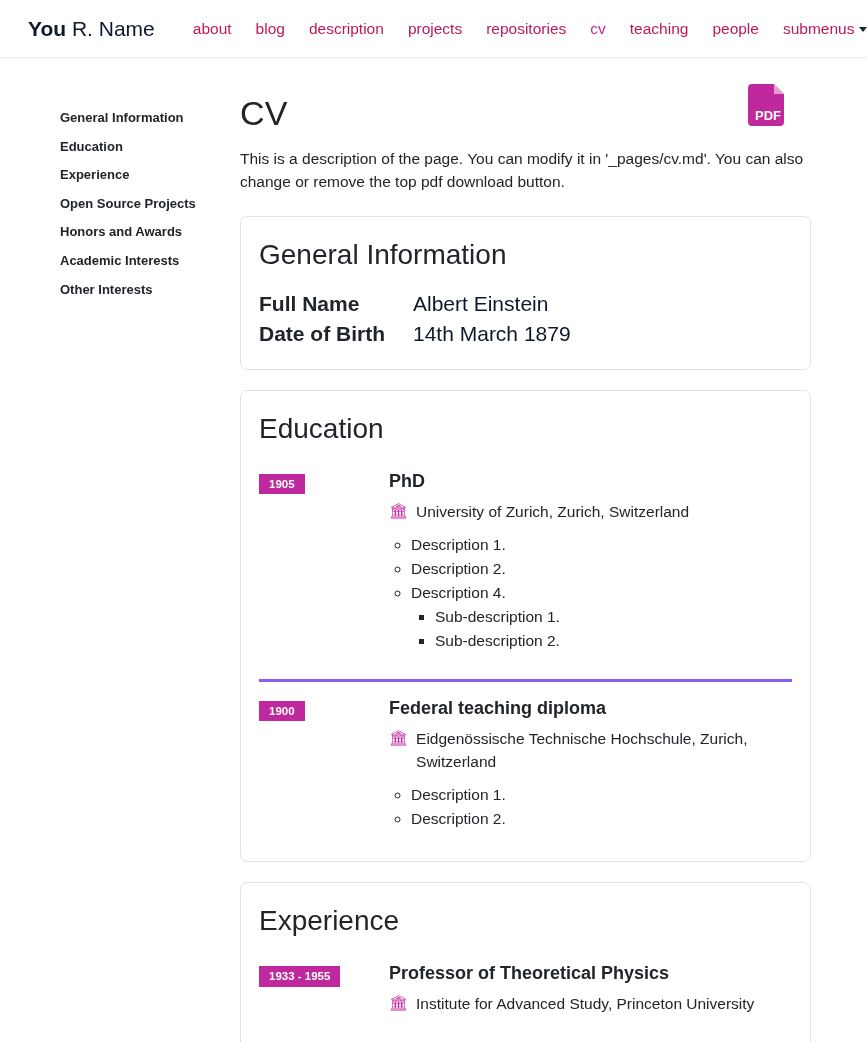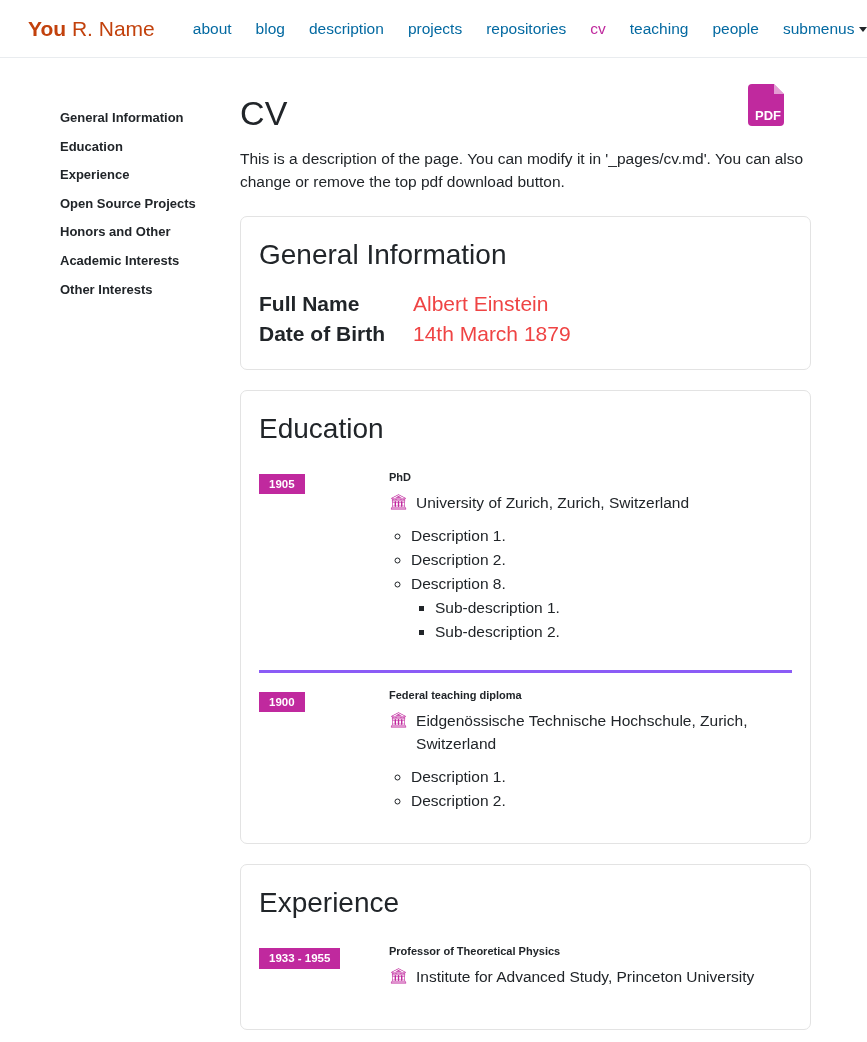--- a/index.html
+++ b/index.html
@@ -16,36 +16,36 @@
   .navbar {
     height: 58px;
     display: flex;
     align-items: center;
     padding: 0 28px;
     border-bottom: 1px solid #e9ecef;
     background: #fff;
   }
   .brand {
     font-size: 21px;
-    color: #c2410c;
+    color: #0f172a;
     margin-right: 26px;
     white-space: nowrap;
     text-decoration: none;
   }
   .brand b { font-weight: 700; }
   .brand span.rest { font-weight: 400; }
   .nav-links {
     display: flex;
     align-items: center;
     gap: 0px;
     flex: 1;
   }
   .nav-link {
     font-size: 15.5px;
-    color: #0369a1;
+    color: #be185d;
     text-decoration: none;
     padding: 6px 12px;
     white-space: nowrap;
   }
   .nav-link.active { color: #c0299e; }
   .nav-link.caret::after {
     content: "";
     display: inline-block;
     width: 0; height: 0;
     margin-left: 5px;
@@ -133,21 +133,21 @@
     padding: 3px 0;
     font-size: 21px;
     vertical-align: top;
   }
   .info-table td.k {
     font-weight: 700;
     color: #212529;
     padding-right: 28px;
     white-space: nowrap;
   }
-  .info-table td.v { color: #ef4444; }
+  .info-table td.v { color: #0f172a; }
 
   
   .entry {
     display: flex;
     padding: 8px 0 10px 0;
   }
   .entry + .entry {
     border-top: 3px solid #8b5cf6;
     padding-top: 16px;
     margin-top: 16px;
@@ -162,21 +162,21 @@
     color: #fff;
     font-size: 11.5px;
     font-weight: 700;
     border-radius: 0;
     padding: 3px 10px;
     line-height: 1.25;
     white-space: nowrap;
   }
   .entry-body { flex: 1; padding-right: 6px; }
   .entry-title {
-    font-size: 11px;
+    font-size: 18px;
     font-weight: 700;
     margin: 0 0 8px 0;
     color: #212529;
   }
   .entry-inst {
     font-size: 15.5px;
     color: #212529;
     margin: 0 0 10px 0;
     display: flex;
     gap: 8px;
@@ -218,21 +218,21 @@
 
 </div>
 
 <div class="page">
 
   <div class="sidebar">
     <a class="toc-item" href="#">General Information</a>
     <a class="toc-item" href="#">Education</a>
     <a class="toc-item" href="#">Experience</a>
     <a class="toc-item" href="#">Open Source Projects</a>
-    <a class="toc-item" href="#">Honors and Other</a>
+    <a class="toc-item" href="#">Honors and Awards</a>
     <a class="toc-item" href="#">Academic Interests</a>
     <a class="toc-item" href="#">Other Interests</a>
   </div>
 
   <div class="content">
 
     <div class="page-head">
       <h1 class="page-title">CV</h1>
       <p class="page-desc">This is a description of the page. You can modify it in '_pages/cv.md'. You can also change or remove the top pdf download button.</p>
       <button class="pdf-btn">
@@ -271,21 +271,21 @@
         </div>
         <div class="entry-body">
           <p class="entry-title">PhD</p>
           <p class="entry-inst">
             <span class="bank-icon">🏛</span>
             <span>University of Zurich, Zurich, Switzerland</span>
           </p>
           <ul class="desc-list">
             <li>Description 1.</li>
             <li>Description 2.</li>
-            <li>Description 8.</li>
+            <li>Description 4.</li>
             <ul class="sub-list">
               <li>Sub-description 1.</li>
               <li>Sub-description 2.</li>
             </ul>
           </ul>
         </div>
       </div>
 
       <div class="entry">
         <div class="entry-left">

